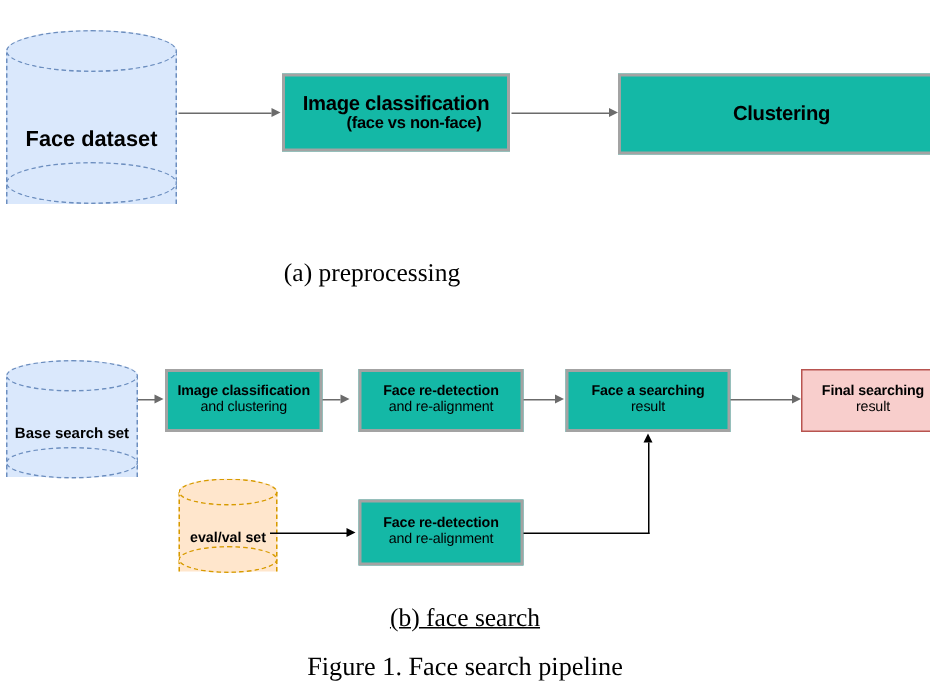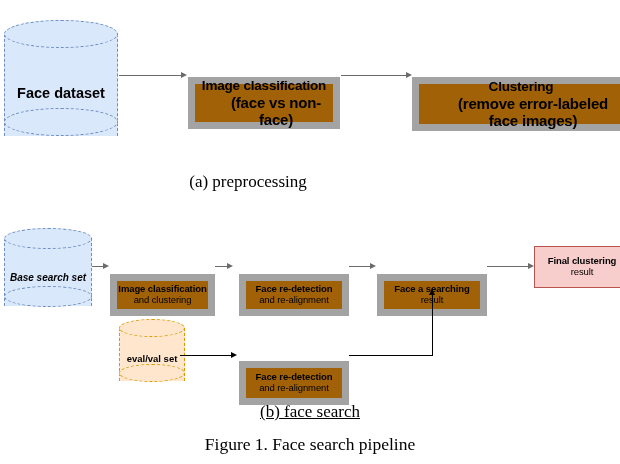--- a/index.html
+++ b/index.html
@@ -22,29 +22,29 @@
   
   .proc {
     display: flex;
     flex-direction: column;
     align-items: center;
     justify-content: center;
     text-align: center;
     line-height: 1.15;
     color: #000000;
   }
-  .proc.green { background: #a16207; border: 7px solid #a3a3a3; margin-top: 28px; }
+  .proc.green { background: #14b8a6; border: 2px solid #a3a3a3; }
   .proc.red   { background: #f8cecc; border: 1px solid #b85450; }
 
   .proc .t1 { font-weight: bold; }
   .proc .t2 { font-weight: normal; }
 
   
   .big .t1 { font-size: 13.5px; letter-spacing: -0.2px; }
-  .big .t2 { font-size: 15px; font-weight: bold; letter-spacing: -0.2px; padding-left: 24px; }
+  .big .t2 { font-size: 11px; font-weight: bold; letter-spacing: -0.2px; padding-left: 24px; }
 
   
   .small .t1,
   .small .t2 { font-size: 9.5px; letter-spacing: -0.1px; }
 
   
   .cyl { position: absolute; }
   .cyl .body {
     position: absolute;
     left: 0; right: 0;
@@ -128,26 +128,25 @@
   <div class="abs proc green big" style="left:188px; top:49px; width:152px; height:52px;">
     <div class="t1">Image classification</div>
     <div class="t2">(face vs non-face)</div>
   </div>
 
   <div class="hline" style="left:341px; top:75px; width:65px;"></div>
   <div class="arrowhead" style="left:406px; top:71.5px;"></div>
 
   <div class="abs proc green big" style="left:412px; top:49px; width:218px; height:54px;">
     <div class="t1">Clustering</div>
-    <div class="t2">(remove error-labeled face images)</div>
   </div>
 
   <div class="caption subcap" style="left:0; top:172px; width:496px;">(a)  preprocessing</div>
 
-  <div class="cyl blue sm" style="left:4px; top:228px; width:88px; height:88px;font-style:italic;">
+  <div class="cyl blue sm" style="left:4px; top:240px; width:88px; height:88px;">
     <div class="body" style="top:10px; height:68px;"></div>
     <div class="bot" style="top:58px; height:21px;"></div>
     <div class="top" style="top:0px; height:21px;"></div>
     <div class="cap" style="top:44px;">Base search set</div>
   </div>
 
   <div class="hline" style="left:92px; top:266px; width:12px;"></div>
   <div class="arrowhead" style="left:103px; top:262.5px;"></div>
 
   <div class="abs proc green small" style="left:110px; top:246px; width:105px; height:42px;">
@@ -168,21 +167,21 @@
 
   <div class="abs proc green small" style="left:377px; top:246px; width:110px; height:42px;">
     <div class="t1">Face a searching</div>
     <div class="t2">result</div>
   </div>
 
   <div class="hline" style="left:487px; top:266px; width:42px;"></div>
   <div class="arrowhead" style="left:528px; top:262.5px;"></div>
 
   <div class="abs proc red small" style="left:534px; top:246px; width:96px; height:42px;">
-    <div class="t1">Final clustering</div>
+    <div class="t1">Final searching</div>
     <div class="t2">result</div>
   </div>
 
   <div class="cyl orange" style="left:119px; top:319px; width:66px; height:70px;">
     <div class="body" style="top:9px; height:53px;"></div>
     <div class="bot" style="top:45px; height:18px;"></div>
     <div class="top" style="top:0px; height:18px;"></div>
     <div class="cap" style="top:34px;">eval/val set</div>
   </div>
 

